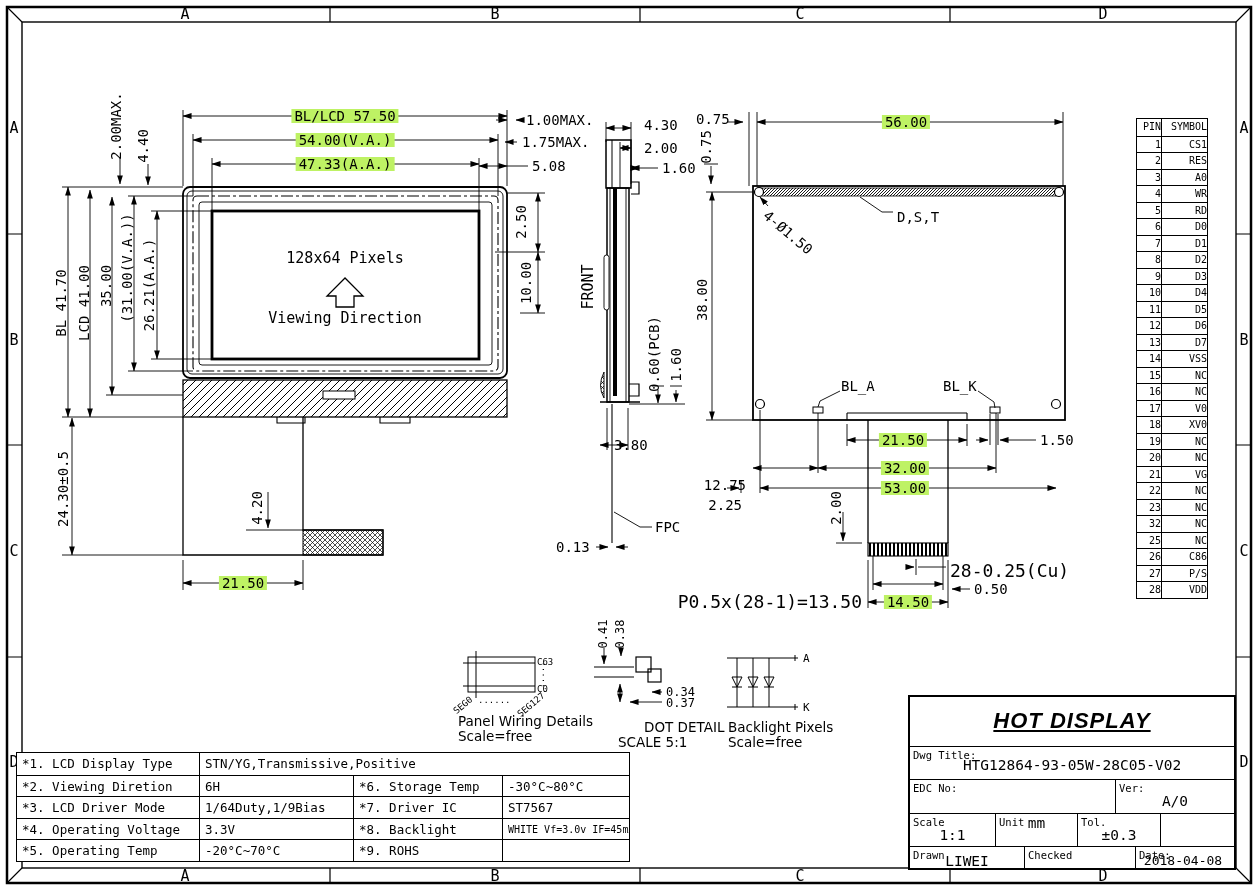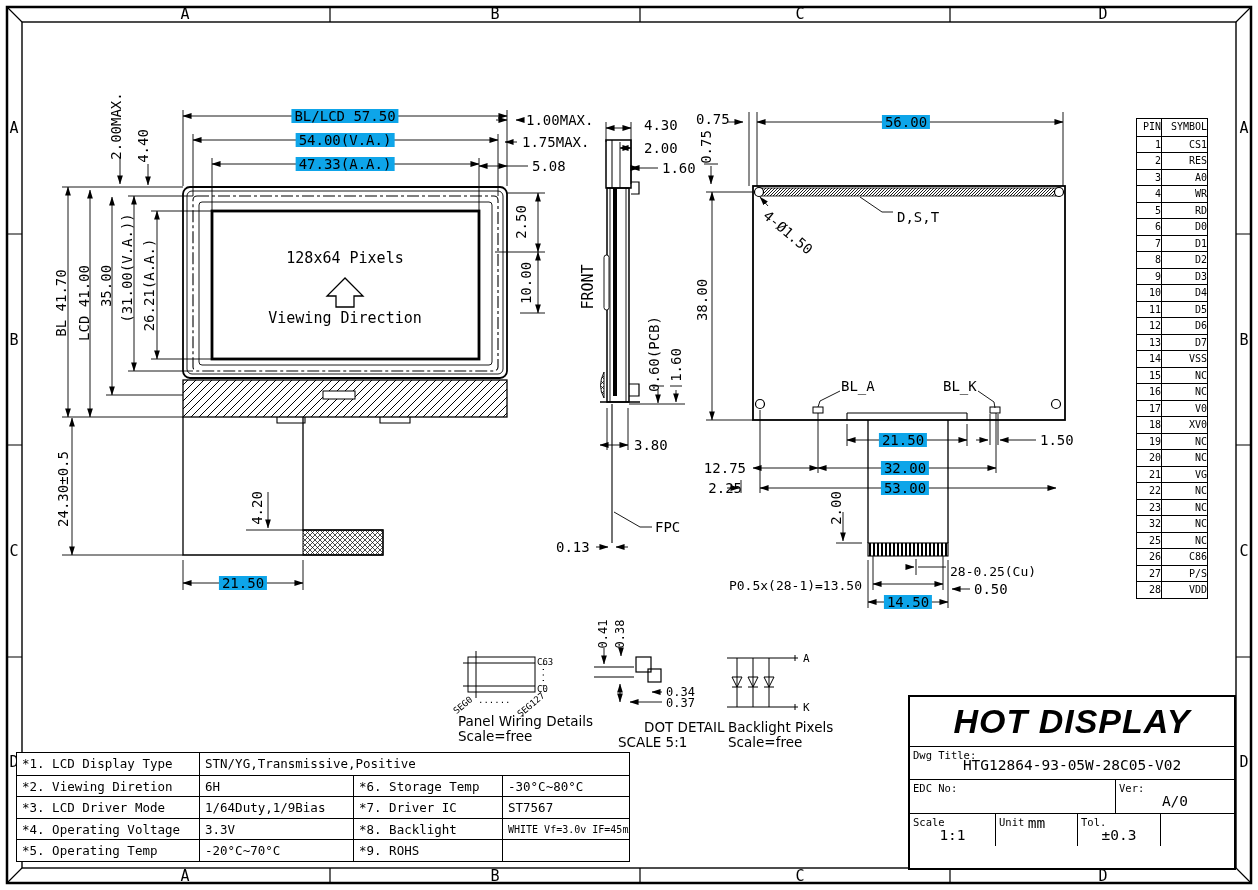--- a/index.html
+++ b/index.html
@@ -2,28 +2,28 @@
 <html><head>
 <meta charset="utf-8">
 <style>
   html,body{margin:0;padding:0;background:#888;}
   #sheet{position:relative;width:1258px;height:890px;background:#fff;overflow:hidden;
          font-family:"DejaVu Sans Mono",monospace;color:#000;}
   svg{position:absolute;left:0;top:0;}
   .t{position:absolute;font-family:"DejaVu Sans Mono",monospace;font-size:14px;color:#000;
      white-space:nowrap;line-height:1;}
   .c{transform:translate(-50%,-50%);}
-  .cb{transform:translate(-50%,-50%);background:#0ea5e9;padding:0 3px;}
+  .cb{transform:translate(-50%,-50%);background:#bef264;padding:0 3px;}
   .l{transform:translate(0,-50%);}
-  .r{transform:translate(-100%,-50%);}
+  .r{transform:translate(-100%,-50%);margin-top:17px;}
   .v{transform:translate(-50%,-50%) rotate(-90deg);}
   .vb{transform:translate(-50%,-50%) rotate(-90deg);background:#fff;padding:0 3px;}
   .d40{transform:rotate(40deg);transform-origin:0 0;}
   .dm40{transform:rotate(-40deg);transform-origin:0 0;}
-  .s15{font-size:15px;} .s13{font-size:13px;text-align:right;} .s12{font-size:12px;} .s11{font-size:11px;} .s9{font-size:9px;}
+  .s15{font-size:15px;} .s13{font-size:18px;text-align:right;} .s12{font-size:12px;} .s11{font-size:11px;} .s9{font-size:9px;}
   .cap{font-size:13.5px;font-family:"DejaVu Sans",sans-serif;}
   .zone{font-size:15px;}
   
   #pintable{position:absolute;left:1136px;top:118px;display:grid;grid-template-columns:24px 46px;
             grid-auto-rows:16.5px;border:1.5px solid #000;background:#fff;}
   #pintable .pc{border-top:1px solid #000;border-left:none;text-align:right;font-size:10px;
                 line-height:16px;overflow:hidden;}
   #pintable .sym{border-left:1px solid #000;}
   #pintable .hc{border-top:none;}
   .contents{display:contents;}
@@ -40,21 +40,21 @@
   #titleblock{position:absolute;left:908px;top:695px;width:328px;height:175px;
               border:2px solid #000;box-sizing:border-box;background:#fff;}
   .tbrow{position:relative;box-sizing:border-box;border-top:1.5px solid #000;width:100%;}
   .tbrow:first-child{border-top:none;}
   .tbcell{position:relative;box-sizing:border-box;border-left:1.5px solid #000;height:100%;
           float:left;}
   .tbcell:first-child{border-left:none;}
   .tblabel{position:absolute;left:3px;top:2px;font-size:10.5px;}
   .tbval{position:absolute;left:0;right:0;text-align:center;font-size:14.5px;}
   #company{font-family:"Liberation Sans",sans-serif;font-weight:bold;font-style:italic;
-           font-size:34px;text-align:center;line-height:48px;letter-spacing:1px;}
+           font-size:22px;text-align:center;line-height:48px;letter-spacing:1px;text-decoration:underline;}
 </style>
 </head>
 <body>
 
 <div id="sheet">
 
 <svg width="1258" height="890" viewBox="0 0 1258 890">
   <defs>
     <marker id="ar" viewBox="0 0 10 10" refX="9.5" refY="5" markerWidth="10" markerHeight="10" orient="auto-start-reverse">
       <path d="M0,1.8 L10,5 L0,8.2 Z" fill="#000" stroke="none"></path>
@@ -254,21 +254,21 @@
 <div class="t l" style="left:522px;top:142px">1.75MAX.</div>
 <div class="t l" style="left:532px;top:166px">5.08</div>
 <div class="t l" style="left:644px;top:125px">4.30</div>
 <div class="t l" style="left:644px;top:148px">2.00</div>
 <div class="t l" style="left:662px;top:168px">1.60</div>
 <div class="t v" style="left:521px;top:222px">2.50</div>
 <div class="t v" style="left:526px;top:283px">10.00</div>
 <div class="t v s15" style="left:588px;top:287px">FRONT</div>
 <div class="t v" style="left:654px;top:354px">0.60(PCB)</div>
 <div class="t v" style="left:676px;top:365px">1.60</div>
-<div class="t l" style="left:634px;top:445px">3.80</div>
+<div class="t l" style="left:614px;top:445px">3.80</div>
 <div class="t l" style="left:655px;top:527px">FPC</div>
 <div class="t l" style="left:556px;top:547px">0.13</div>
 
 <div class="t l" style="left:696px;top:119px">0.75</div>
 <div class="t v" style="left:706px;top:147px">0.75</div>
 <div class="t cb" style="left:906px;top:122px">56.00</div>
 <div class="t vb" style="left:702px;top:300px">38.00</div>
 <div class="t l d40" style="left:770px;top:208px">4-Ø1.50</div>
 <div class="t l" style="left:897px;top:217px">D,S,T</div>
 <div class="t l" style="left:841px;top:386px">BL_A</div>
@@ -444,15 +444,29 @@
     <div class="tbcell" style="width:82px">
       <span class="tblabel">Unit</span>
       <div class="tbval" style="top:1px">mm</div>
     </div>
     <div class="tbcell" style="width:83px">
       <span class="tblabel">Tol.</span>
       <div class="tbval" style="top:13px">±0.3</div>
     </div>
     <div class="tbcell" style="width:74px"></div>
   </div>
+  <div class="tbrow" style="height:22px">
+    <div class="tbcell" style="width:114px">
+      <span class="tblabel">Drawn</span>
+      <div class="tbval" style="top:6px">LIWEI</div>
+    </div>
+    <div class="tbcell" style="width:111px">
+      <span class="tblabel">Checked</span>
+      <div class="tbval" style="top:6px"></div>
+    </div>
+    <div class="tbcell" style="width:95px">
+      <span class="tblabel">Date:</span>
+      <div class="tbval" style="top:6px;font-size:13px">2018-04-08</div>
+    </div>
+  </div>
 </div>
 
 </div>
 
 </body></html>

